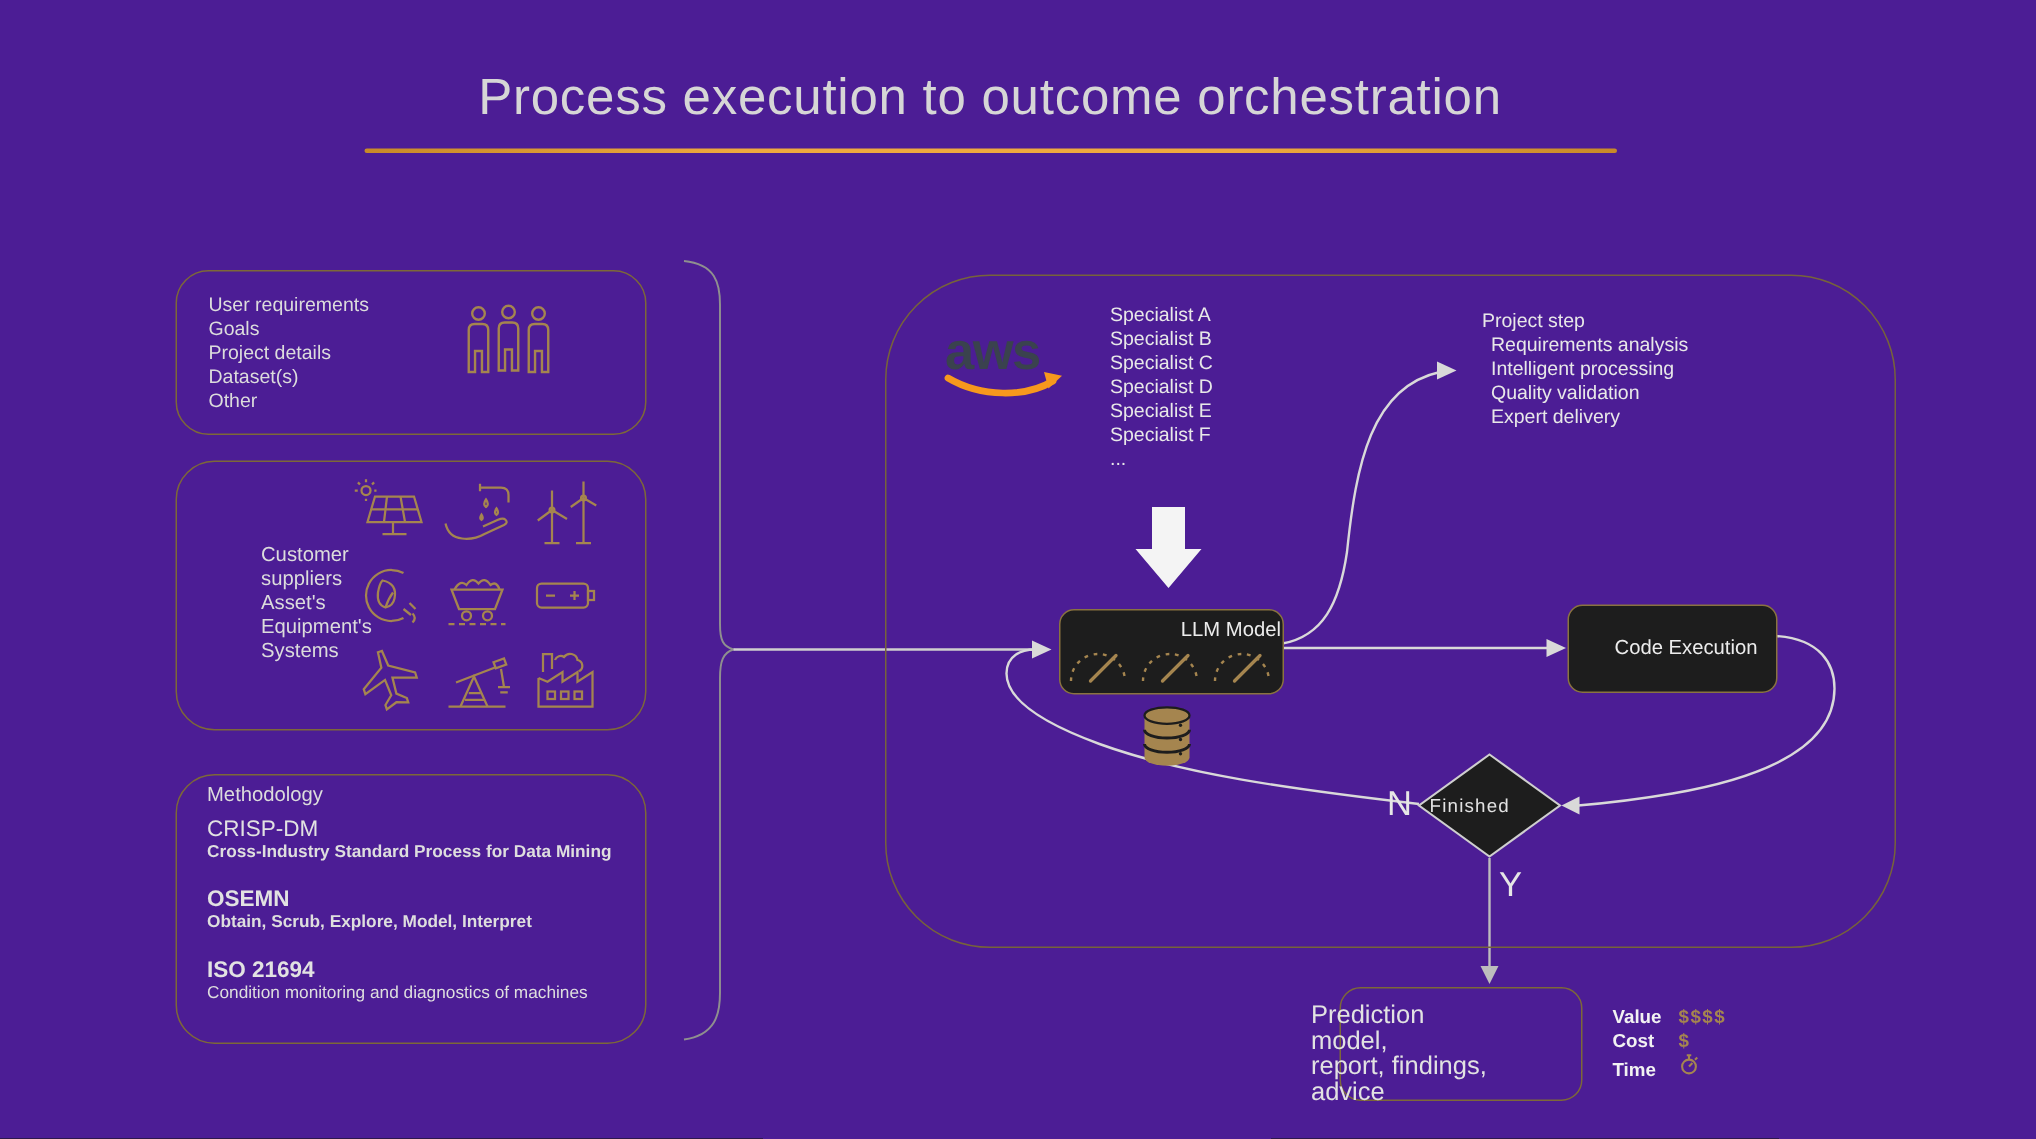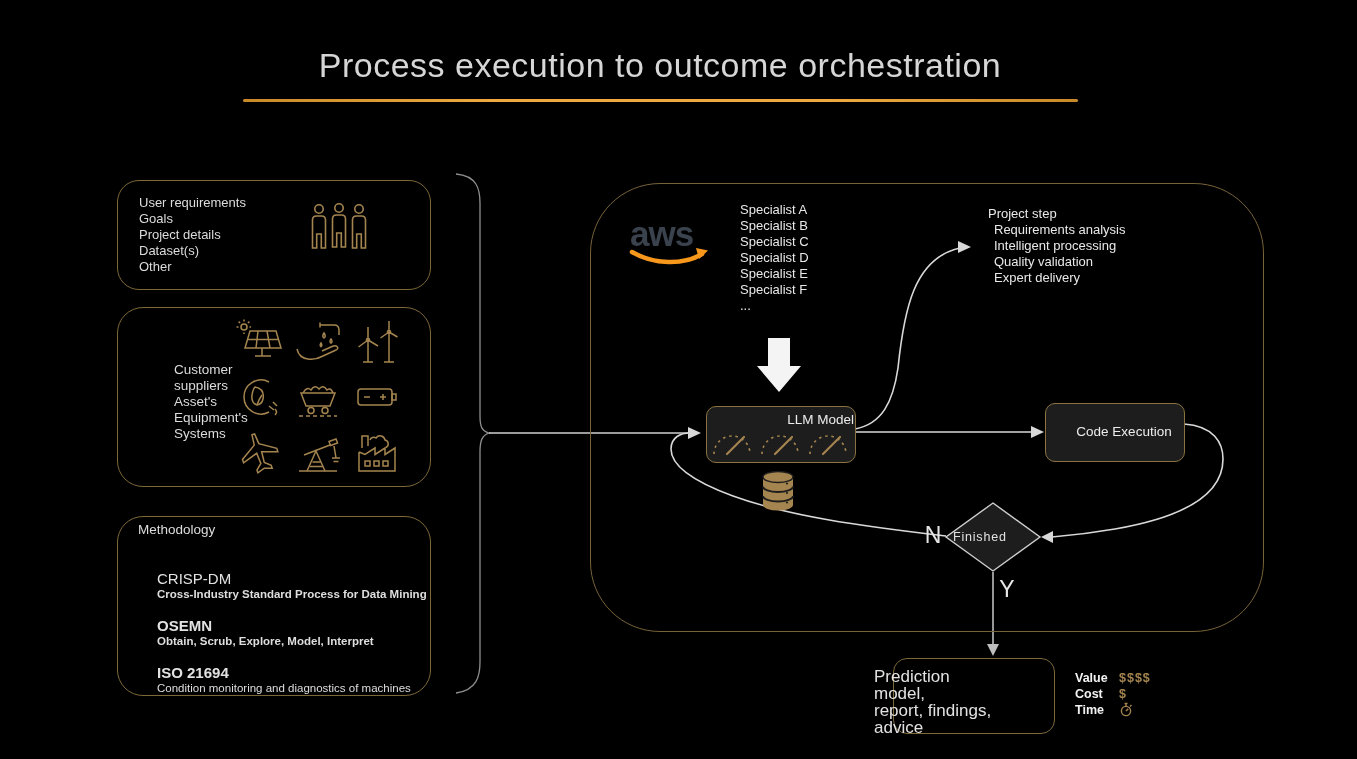--- a/index.html
+++ b/index.html
@@ -1,36 +1,36 @@
 <!DOCTYPE html>
 <html><head>
 <meta charset="utf-8">
 <style>
   html,body{margin:0;padding:0;background:#161616;}
-  .canvas{position:relative;width:1357px;height:759px;background:#000000;overflow:hidden;
+  .canvas{position:relative;width:1357px;height:759px;background:#4c1d95;overflow:hidden;
           font-family:"Liberation Sans", sans-serif;color:#dcdcdc;}
   .abs{position:absolute;}
 
   
   .title{left:180px;top:46px;width:960px;text-align:center;font-size:34px;font-weight:400;
          color:#d6d6d6;letter-spacing:.5px;}
   .title-underline{left:243px;top:99px;width:835px;height:3px;border-radius:2px;
          background:linear-gradient(90deg,#c88a28,#efa93e 30%,#efa93e 70%,#c88a28);}
 
   
   .gbox{border:1px solid #7d6838;border-radius:26px;background:transparent;}
   .box1{left:117px;top:180px;width:312px;height:108px;border-radius:22px;}
   .box2{left:117px;top:307px;width:312px;height:178px;}
   .box3{left:117px;top:516px;width:312px;height:178px;}
   .pre{white-space:pre-line;}
   .box-text{font-size:13px;line-height:16px;color:#dcdcdc;}
   .box1-text{left:139px;top:195px;}
   .box2-text{left:138px;top:362px;font-size:13.5px;margin-left:36px;}
   .meth-head{left:138px;top:522px;font-size:13.5px;}
-  .meth-items{left:138px;top:560px;width:280px;margin-left:19px;}
+  .meth-items{left:138px;top:534px;width:280px;}
   .m-name{font-size:15px;line-height:17px;color:#e2e2e2;margin-top:10px;}
   .m-desc{font-size:11.5px;line-height:13px;color:#dedede;margin-top:1px;}
   .bold{font-weight:700;}
 
   
   .icon-grid{left:230px;top:314px;width:176px;height:166px;display:grid;
              grid-template-columns:repeat(3,1fr);grid-template-rows:repeat(3,1fr);
              justify-items:center;align-items:center;}
   .ic svg{display:block;}
 
@@ -53,21 +53,21 @@
 
   .decision-label{left:953px;top:530px;width:80px;text-align:left;font-size:12.5px;
                   letter-spacing:.8px;color:#e2e2e2;}
   .n-label{left:920px;top:522px;width:26px;text-align:center;font-size:23px;font-weight:300;color:#e6e6e6;}
   .y-label{left:994px;top:576px;width:26px;text-align:center;font-size:23px;font-weight:300;color:#e6e6e6;}
 
   .pred-box{left:893px;top:658px;width:160px;height:74px;border-radius:14px;}
   .pred-text{left:874px;top:668px;width:130px;font-size:17px;line-height:17px;color:#e2e2e2;}
 
   .legend{left:1075px;top:670px;font-size:12.5px;line-height:16px;}
-  .legend-row{display:flex;align-items:flex-start;}
+  .legend-row{display:flex;align-items:flex-end;}
   .legend-label{width:44px;font-weight:700;color:#f2f2f2;}
   .legend-value{color:#a5854f;font-weight:700;letter-spacing:1px;}
 
   svg text{font-family:"Liberation Sans", sans-serif;}
 </style>
 </head>
 <body>
 
 <div class="canvas">
 

